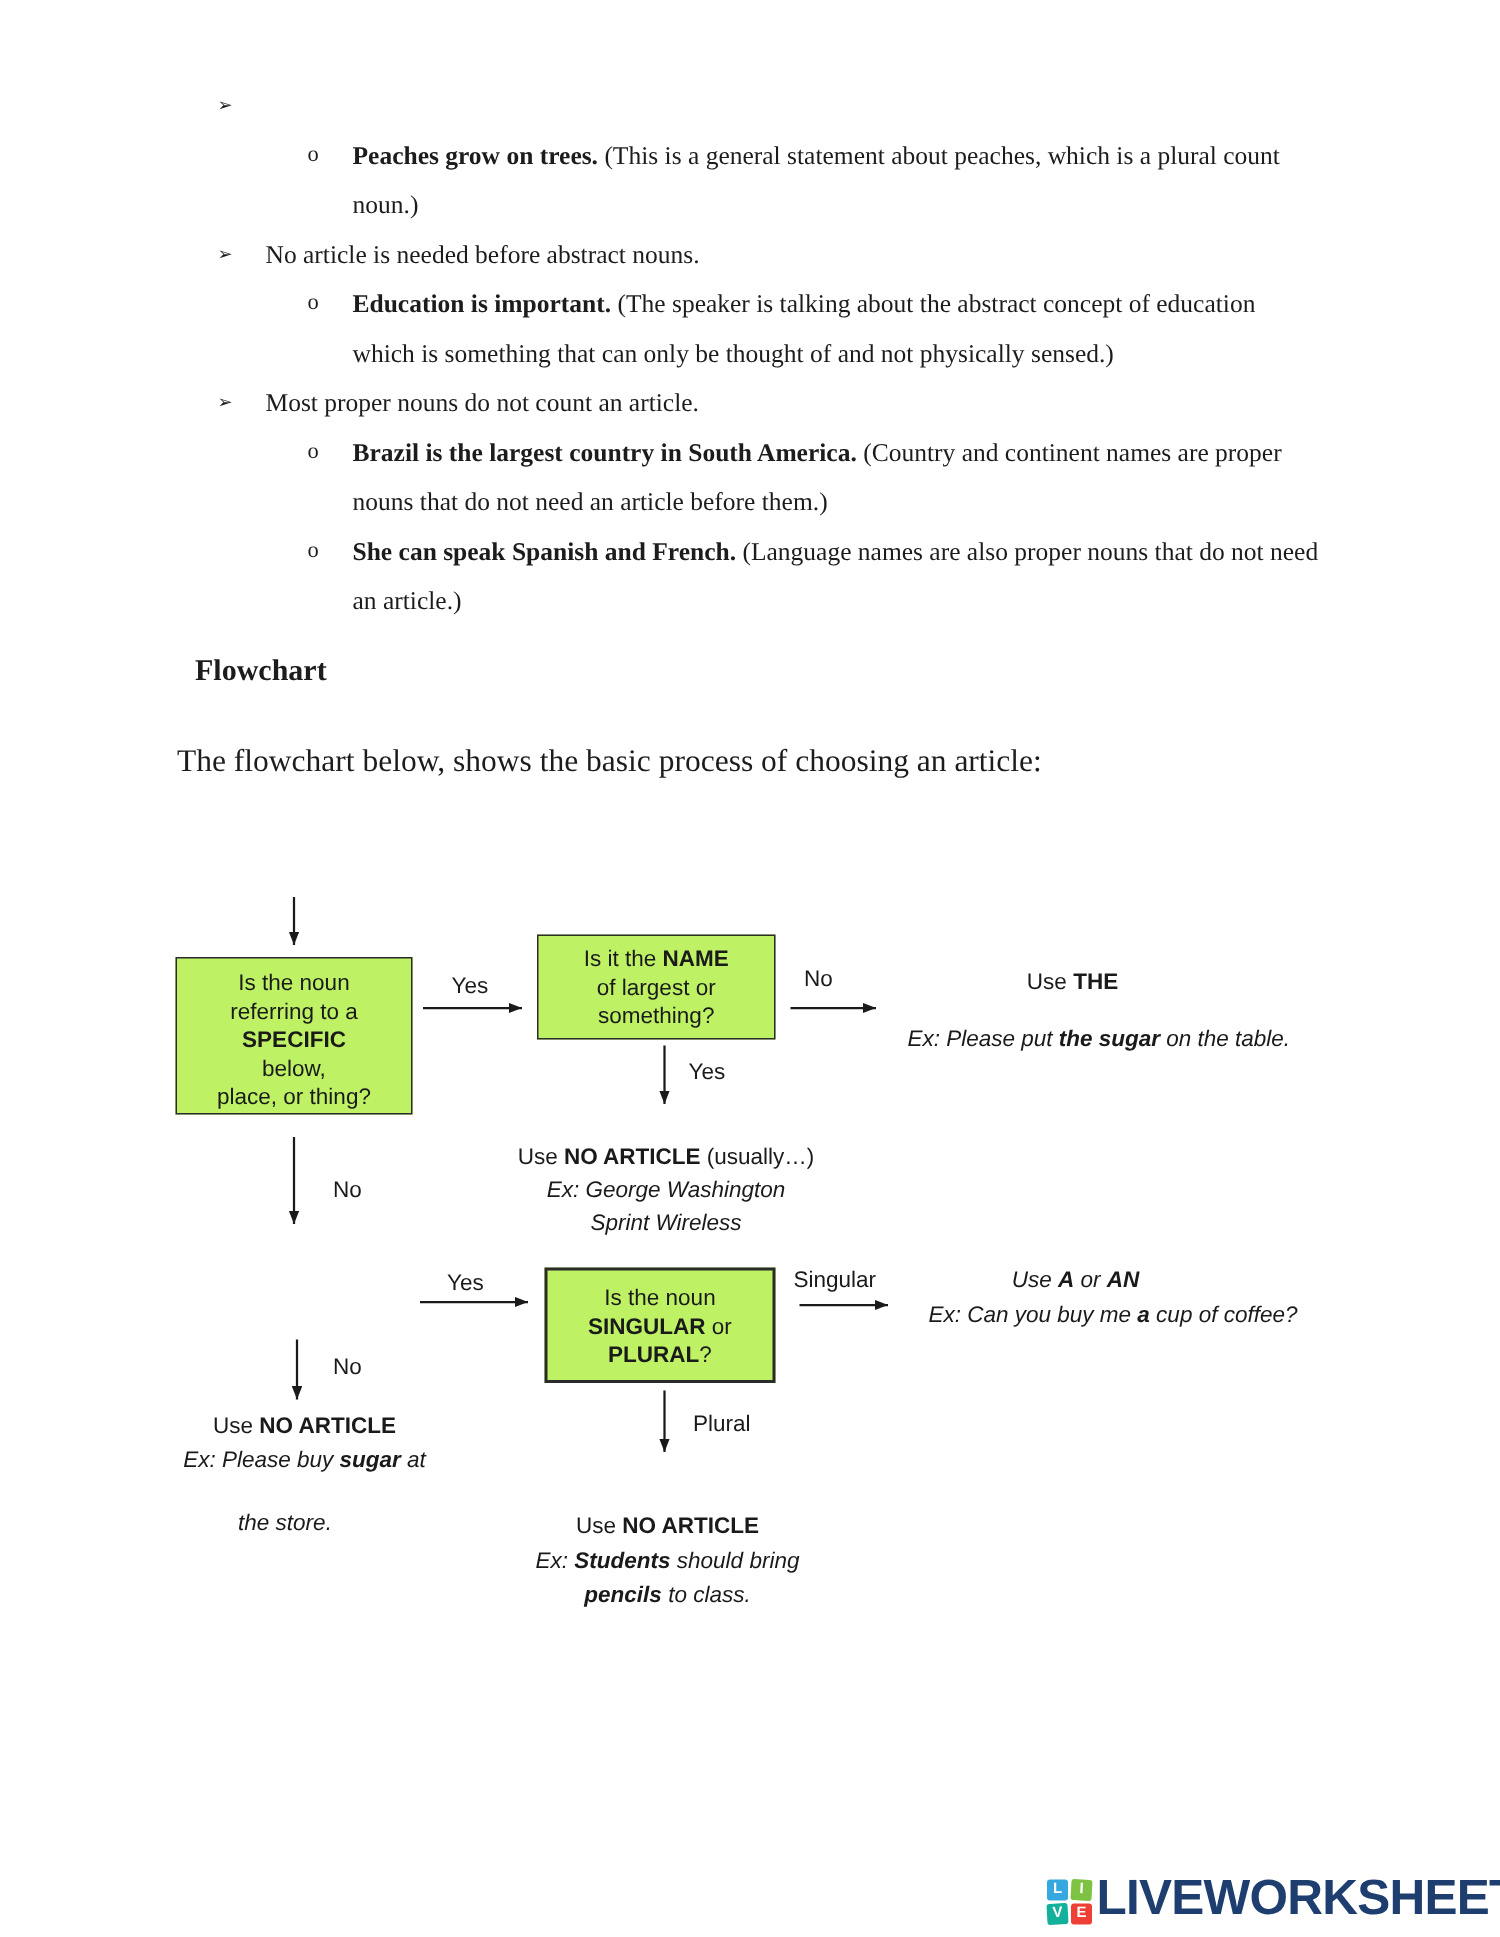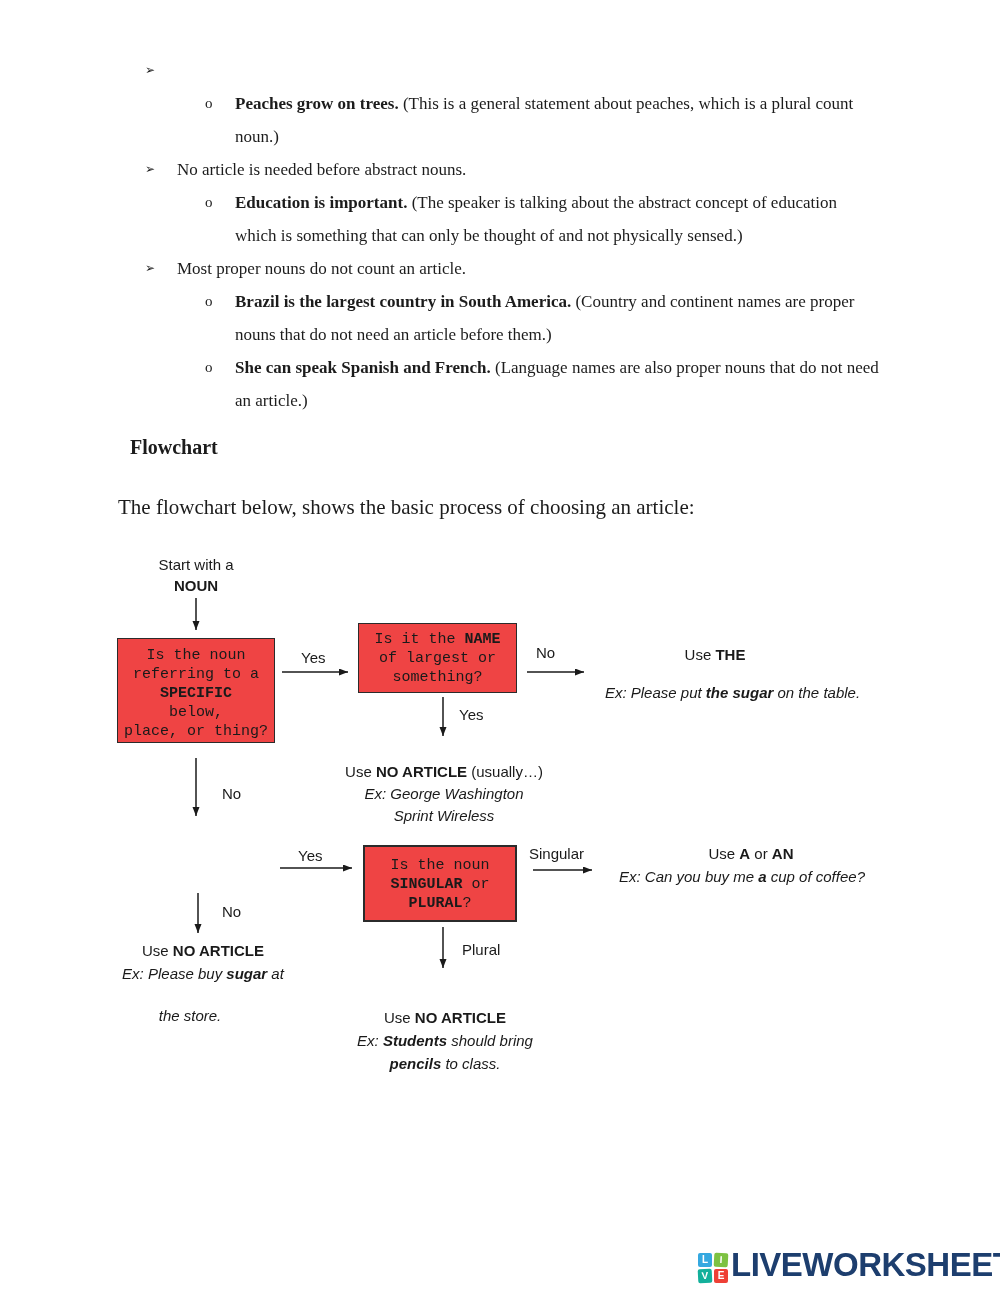--- a/index.html
+++ b/index.html
@@ -17,22 +17,22 @@
   
   .h-flow{position:absolute;left:118px;top:436px;font-family:"Liberation Serif",serif;
           font-size:20px;font-weight:bold;margin-left:12px;}
   .p-intro{position:absolute;left:118px;top:495px;font-family:"Liberation Serif",serif;font-size:21px;}
   
   .fc{position:absolute;font-family:"Liberation Sans",sans-serif;font-size:15px;color:#1a1a1a;
       line-height:19px;}
   .ctr{text-align:center;}
   .it{font-style:italic;}
   .lh22{line-height:22px;}
-  .fbox{position:absolute;border:1.6px solid #2b2b2b;background:#ef4444;text-align:center;
-        font-family:Liberation Mono, monospace;font-size:15px;color:#1a1a1a;line-height:19px;
+  .fbox{position:absolute;border:1.6px solid #2b2b2b;background:#bef264;text-align:center;
+        font-family:Liberation Sans, sans-serif;font-size:15px;color:#1a1a1a;line-height:19px;
         box-sizing:border-box;}
   svg.arrows{position:absolute;left:0;top:540px;pointer-events:none;}
   
   .brand{position:absolute;left:698px;top:1252px;height:36px;}
   .brand-grid{position:absolute;left:0;top:1px;width:31px;height:32px;}
   .sq{position:absolute;width:14px;height:14px;border-radius:2px;color:#fff;
       font-family:"Liberation Sans",sans-serif;font-size:10px;font-weight:bold;
       text-align:center;line-height:14px;}
   .sq.q1{left:0;top:0;}  .sq.q2{left:16px;top:0;transform:rotate(3deg);}
   .sq.q3{left:0;top:16px;transform:rotate(-3deg);} .sq.q4{left:16px;top:16px;}
@@ -92,24 +92,20 @@
       <line x1="527" y1="132" x2="584" y2="132" marker-end="url(#ah)"></line>
       <line x1="443" y1="157" x2="443" y2="196" marker-end="url(#ah)"></line>
       <line x1="196" y1="218" x2="196" y2="276" marker-end="url(#ah)"></line>
       <line x1="280" y1="328" x2="352" y2="328" marker-end="url(#ah)"></line>
       <line x1="533" y1="330" x2="592" y2="330" marker-end="url(#ah)"></line>
       <line x1="198" y1="353" x2="198" y2="393" marker-end="url(#ah)"></line>
       <line x1="443" y1="387" x2="443" y2="428" marker-end="url(#ah)"></line>
     </g>
   </svg>
 
-  <div class="fc ctr" style="left:121px;top:554px;width:150px;line-height:21px;">
-    <div>Start with a</div>
-    <div><b>NOUN</b></div>
-  </div>
 
   <div class="fbox" style="left:117px;top:638px;width:158px;height:105px;padding-top:7px;">
     <div>Is the noun</div>
     <div>referring to a</div>
     <div><b>SPECIFIC</b></div>
     <div>below,</div>
     <div>place, or thing?</div>
   </div>
 
   <div class="fbox" style="left:358px;top:623px;width:159px;height:70px;padding-top:6px;">
@@ -136,21 +132,21 @@
 
   <div class="fc ctr" style="left:595px;top:645px;width:240px;"><span>Use </span><b>THE</b></div>
   <div class="fc ctr lh22" style="left:314px;top:761px;width:260px;">
     <div><span>Use </span><b>NO ARTICLE</b><span> (usually…)</span></div>
     <div class="it">Ex: George Washington</div>
     <div class="it">Sprint Wireless</div>
   </div>
 
   <div class="fc ctr it" style="left:560px;top:683px;width:345px;"><span>Ex: Please put </span><b>the sugar</b><span> on the table.</span></div>
 
-  <div class="fc ctr" style="left:631px;top:844px;width:240px;"><span>Use </span><b>A</b><span> or </span><b>AN</b></div>
+  <div class="fc ctr" style="left:597px;top:844px;width:240px;font-style:italic;"><span>Use </span><b>A</b><span> or </span><b>AN</b></div>
   <div class="fc ctr it" style="left:602px;top:867px;width:280px;"><span>Ex: Can you buy me </span><b>a</b><span> cup of coffee?</span></div>
 
   <div class="fc ctr" style="left:83px;top:941px;width:240px;"><span>Use </span><b>NO ARTICLE</b></div>
   <div class="fc ctr it" style="left:83px;top:964px;width:240px;"><span>Ex: Please buy </span><b>sugar</b><span> at</span></div>
   <div class="fc ctr it" style="left:70px;top:1006px;width:240px;">the store.</div>
 
   <div class="fc ctr" style="left:345px;top:1006px;width:200px;line-height:23px;">
     <div><span>Use </span><b>NO ARTICLE</b></div>
     <div class="it"><span>Ex: </span><b>Students</b><span> should bring</span></div>
     <div class="it"><b>pencils</b><span> to class.</span></div>

